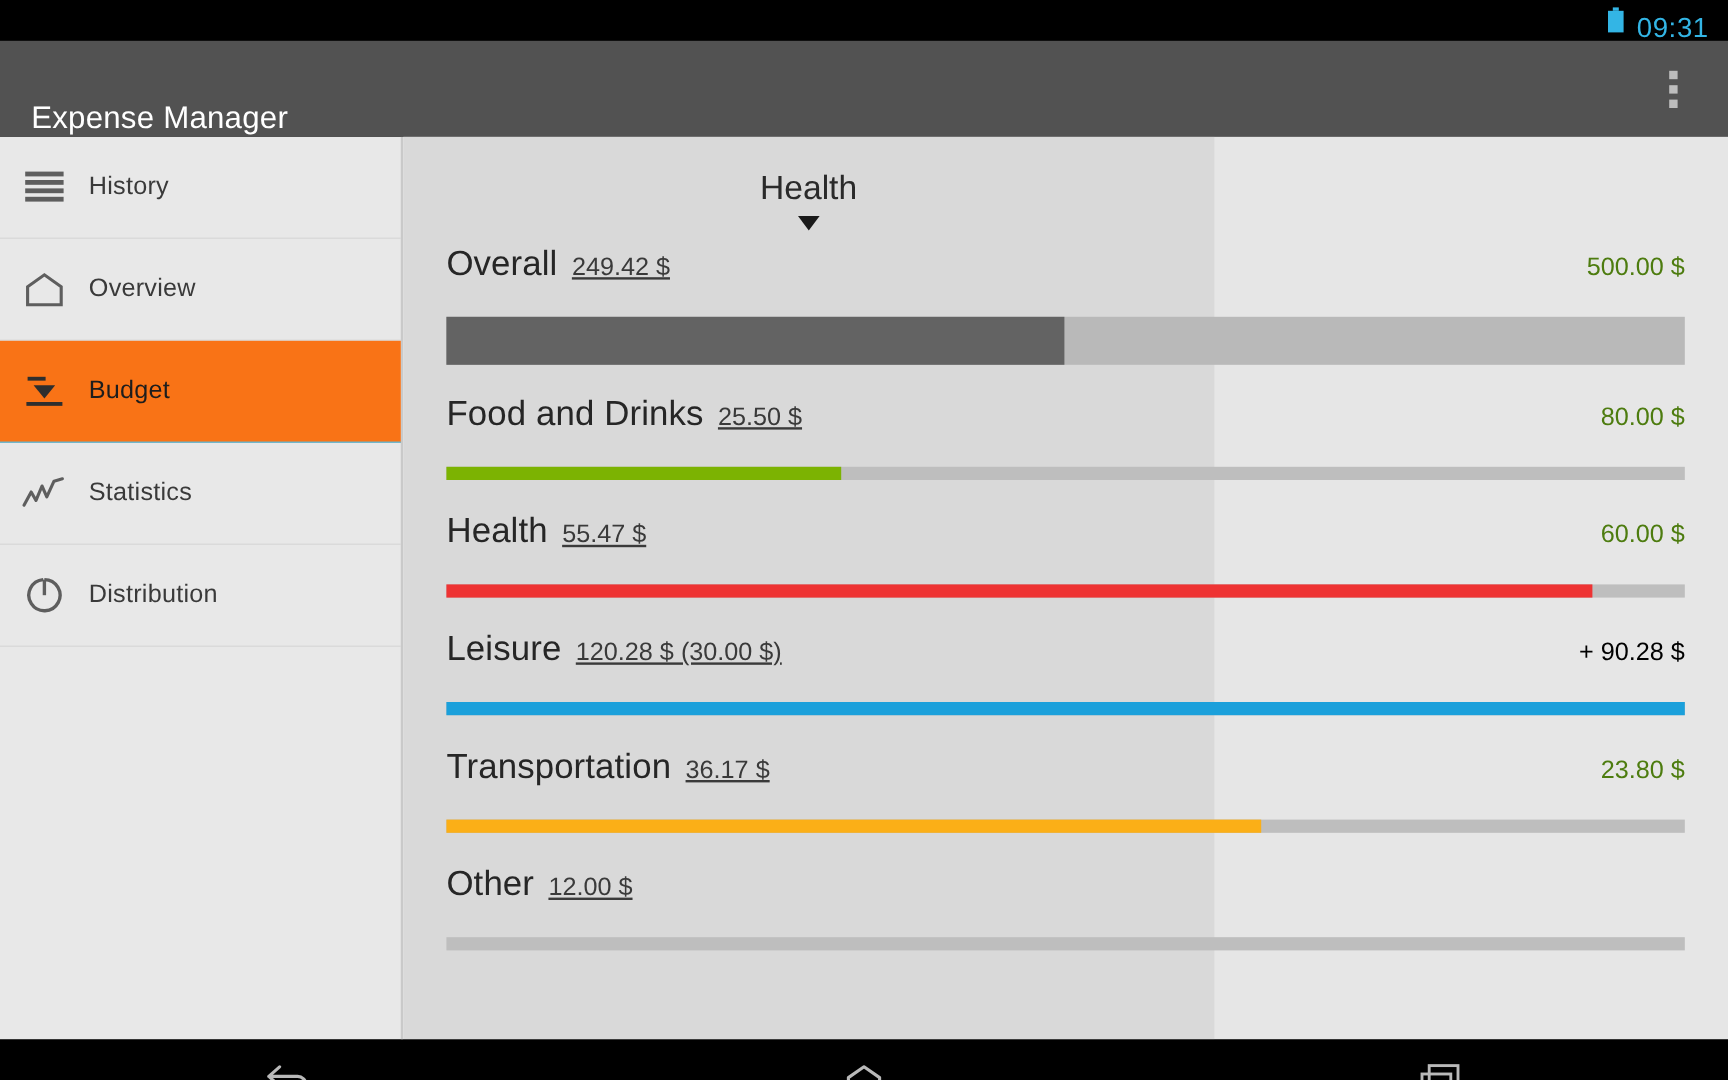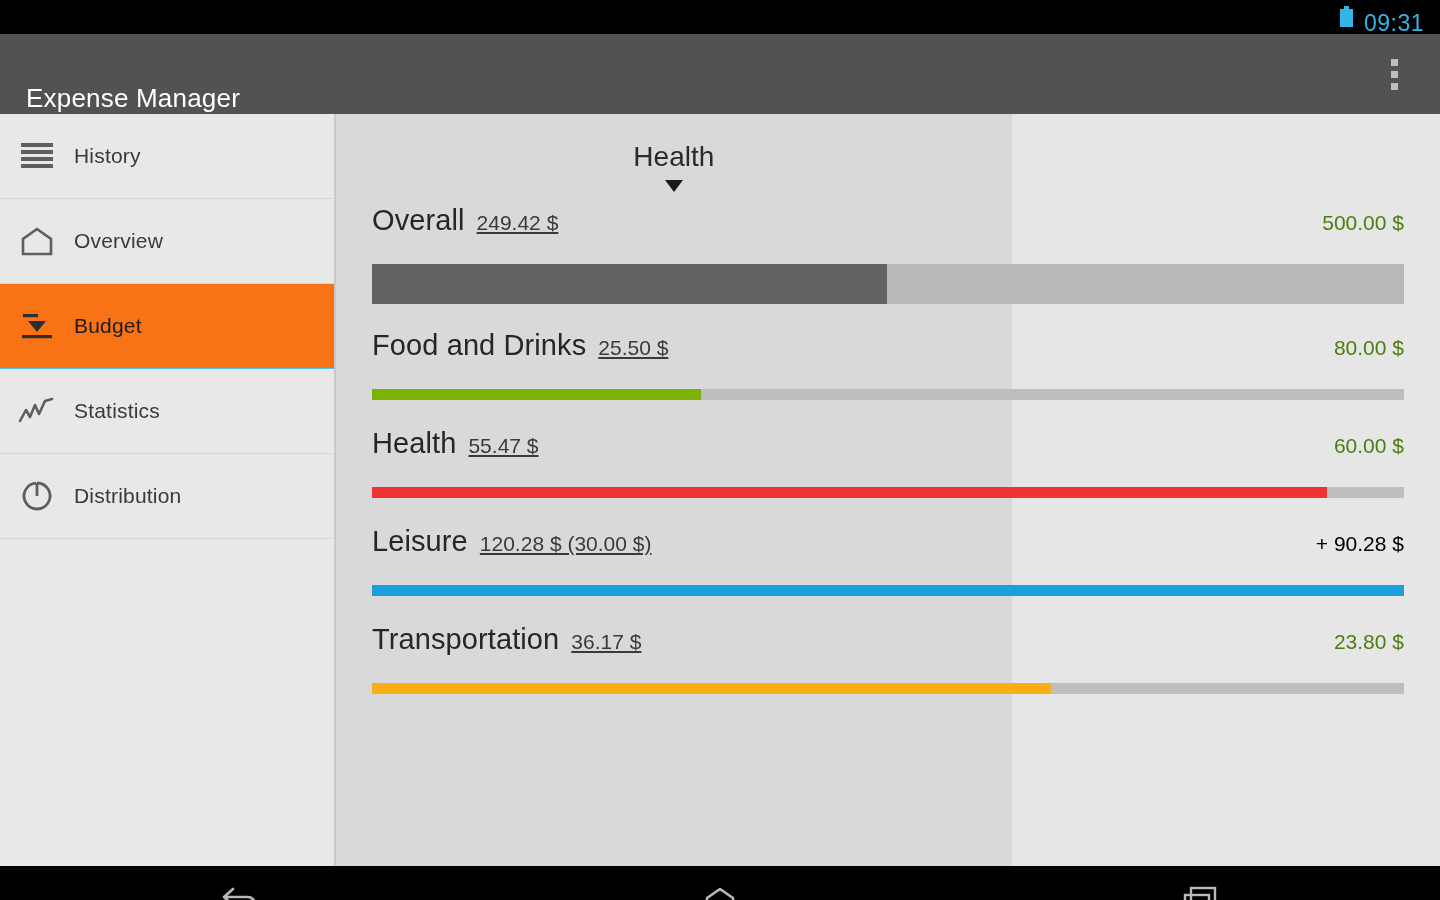--- a/index.html
+++ b/index.html
@@ -279,20 +279,32 @@
               <span class="row-name">Transportation</span>
               <span class="row-spent">36.17 $</span>
             </div>
             <span class="row-limit">23.80 $</span>
           </div>
           <div class="bar-track" style="background: rgb(190, 190, 190);">
             <div class="bar-fill" style="width: 65.8%; background: rgb(251, 175, 23);"></div>
           </div>
         </div>
         <div class="row-gap"></div>
+        <div class="budget-row">
+          <div class="row-head">
+            <div class="row-left">
+              <span class="row-name">Other</span>
+              <span class="row-spent">12.00 $</span>
+            </div>
+            <span class="row-limit"></span>
+          </div>
+          <div class="bar-track" style="background: rgb(190, 190, 190);">
+            <div class="bar-fill" style="width: 0%; background: rgb(190, 190, 190);"></div>
+          </div>
+        </div>
       </div>
   </main>
 
 </div>
 
 <div id="nav-bar">
   <div class="sys-btn">
     <svg width="44" height="30" viewBox="0 0 44 30">
       <path d="M6 13 L15 5 M6 13 L15 21 M6 13 L30 13 A7 7 0 0 1 30 27 L19 27" fill="none" stroke="#b9b9b9" stroke-width="2.6" stroke-linecap="round" stroke-linejoin="round"></path>
     </svg>

